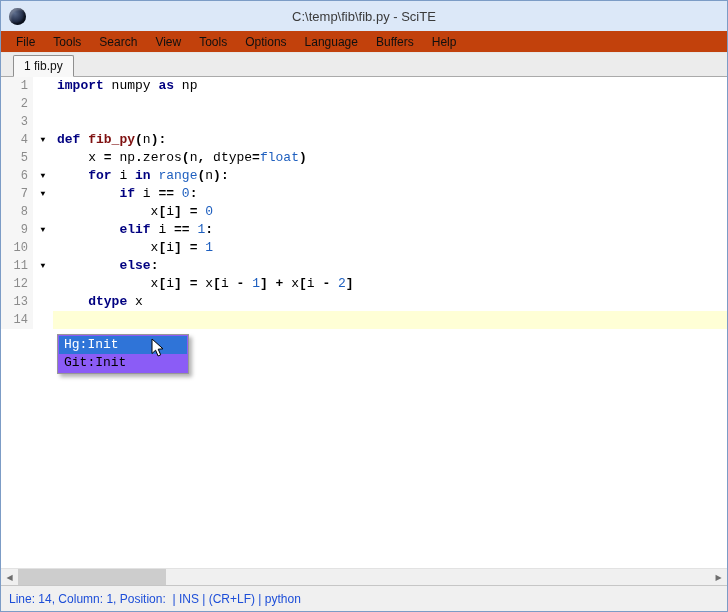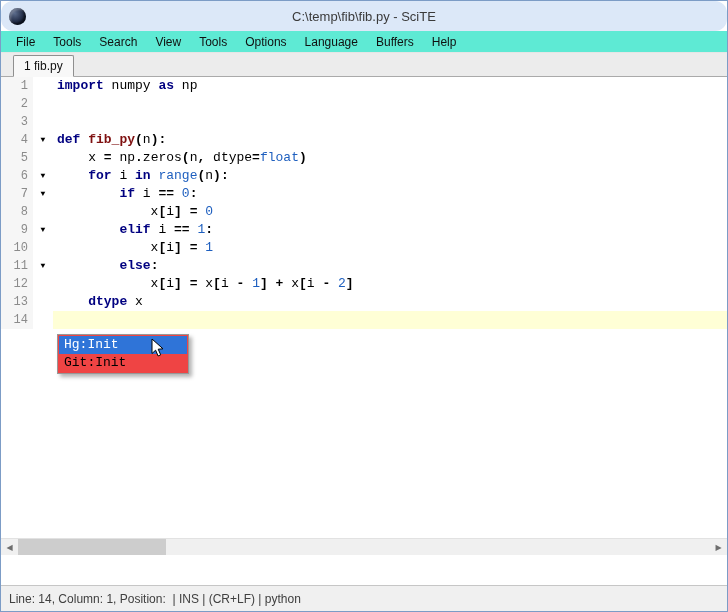--- a/index.html
+++ b/index.html
@@ -10,38 +10,38 @@
     border:1px solid #7c9cc6;
     display:flex; flex-direction:column;
     background:#fff;
   }
 
   
   .titlebar {
     flex:0 0 30px;
     background:var(--titlebar_bg,#dce8f8);
     position:relative;
-    display:flex; align-items:center;border-radius:12px;
+    display:flex; align-items:center;
   }
   .app-icon {
     width:17px; height:17px; border-radius:50%;
     margin-left:8px;
     background:radial-gradient(circle at 35% 32%, #5a6a8a 0%, #2a3550 45%, #111b30 75%);
     box-shadow:inset -2px -2px 2px rgba(0,0,0,.5), inset 2px 2px 2px rgba(255,255,255,.25);
   }
   .title-text {
     position:absolute; left:0; right:0;
     text-align:center; font-size:13px; color:#3a3a3a;
     white-space:pre;
   }
 
   
   .menubar {
     flex:0 0 22px;
-    background:#5eead4;
+    background:#c2410c;
     display:flex; align-items:center;
     padding-left:6px;
     font-size:12px; color:#101010;
     border-bottom:1px solid #e6e6e6;
   }
   .menu-item { padding:3px 9px; cursor:default; }
 
   
   .tabbar {
     flex:0 0 24px;
@@ -88,21 +88,21 @@
   .tok-p { color:#000000;margin-top:43px; }
   .tok-k { color:var(--keyword,#000080); font-weight:bold; }
   .tok-d { color:var(--defname,#7f1010); font-weight:bold; }
   .tok-n { color:var(--number,#1e5fbf); }
   .tok-b { color:var(--builtin,#1e5fbf); }
   .tok-o { color:#000000; font-weight:bold; }
 
   
   .popup {
     position:absolute; left:56px; top:257px; width:132px;
-    background:#ef4444;
+    background:#8b5cf6;
     border:1px solid #979797;
     box-shadow:3px 3px 4px rgba(0,0,0,.3);
     padding:1px;
     font-family:"Liberation Mono","DejaVu Sans Mono",monospace;
     font-size:13px;
   }
   .popup-item { height:18px; line-height:18px; padding:0 5px; color:#000; white-space:pre; }
   .popup-item.selected { background:var(--selection,#2f74d8); color:#fff; }
   .cursor-svg { position:absolute; left:93px; top:3px; pointer-events:none; }
 
@@ -124,21 +124,21 @@
     background:#cdcdcd;
   }
 
   
   .statusbar {
     flex:0 0 26px;
     background:#f0f0f0;
     border-top:1px solid #c6c6c6;
     display:flex; align-items:center;
     padding-left:8px;
-    font-size:12px; color:#404040;margin-top:30px;
+    font-size:12px; color:#1d4ed8;
   }
   .statusbar span { white-space:pre; }
 </style>
 </head>
 <body>
 
 <div class="window">
 
   <div class="titlebar">
     <div class="app-icon"></div>

